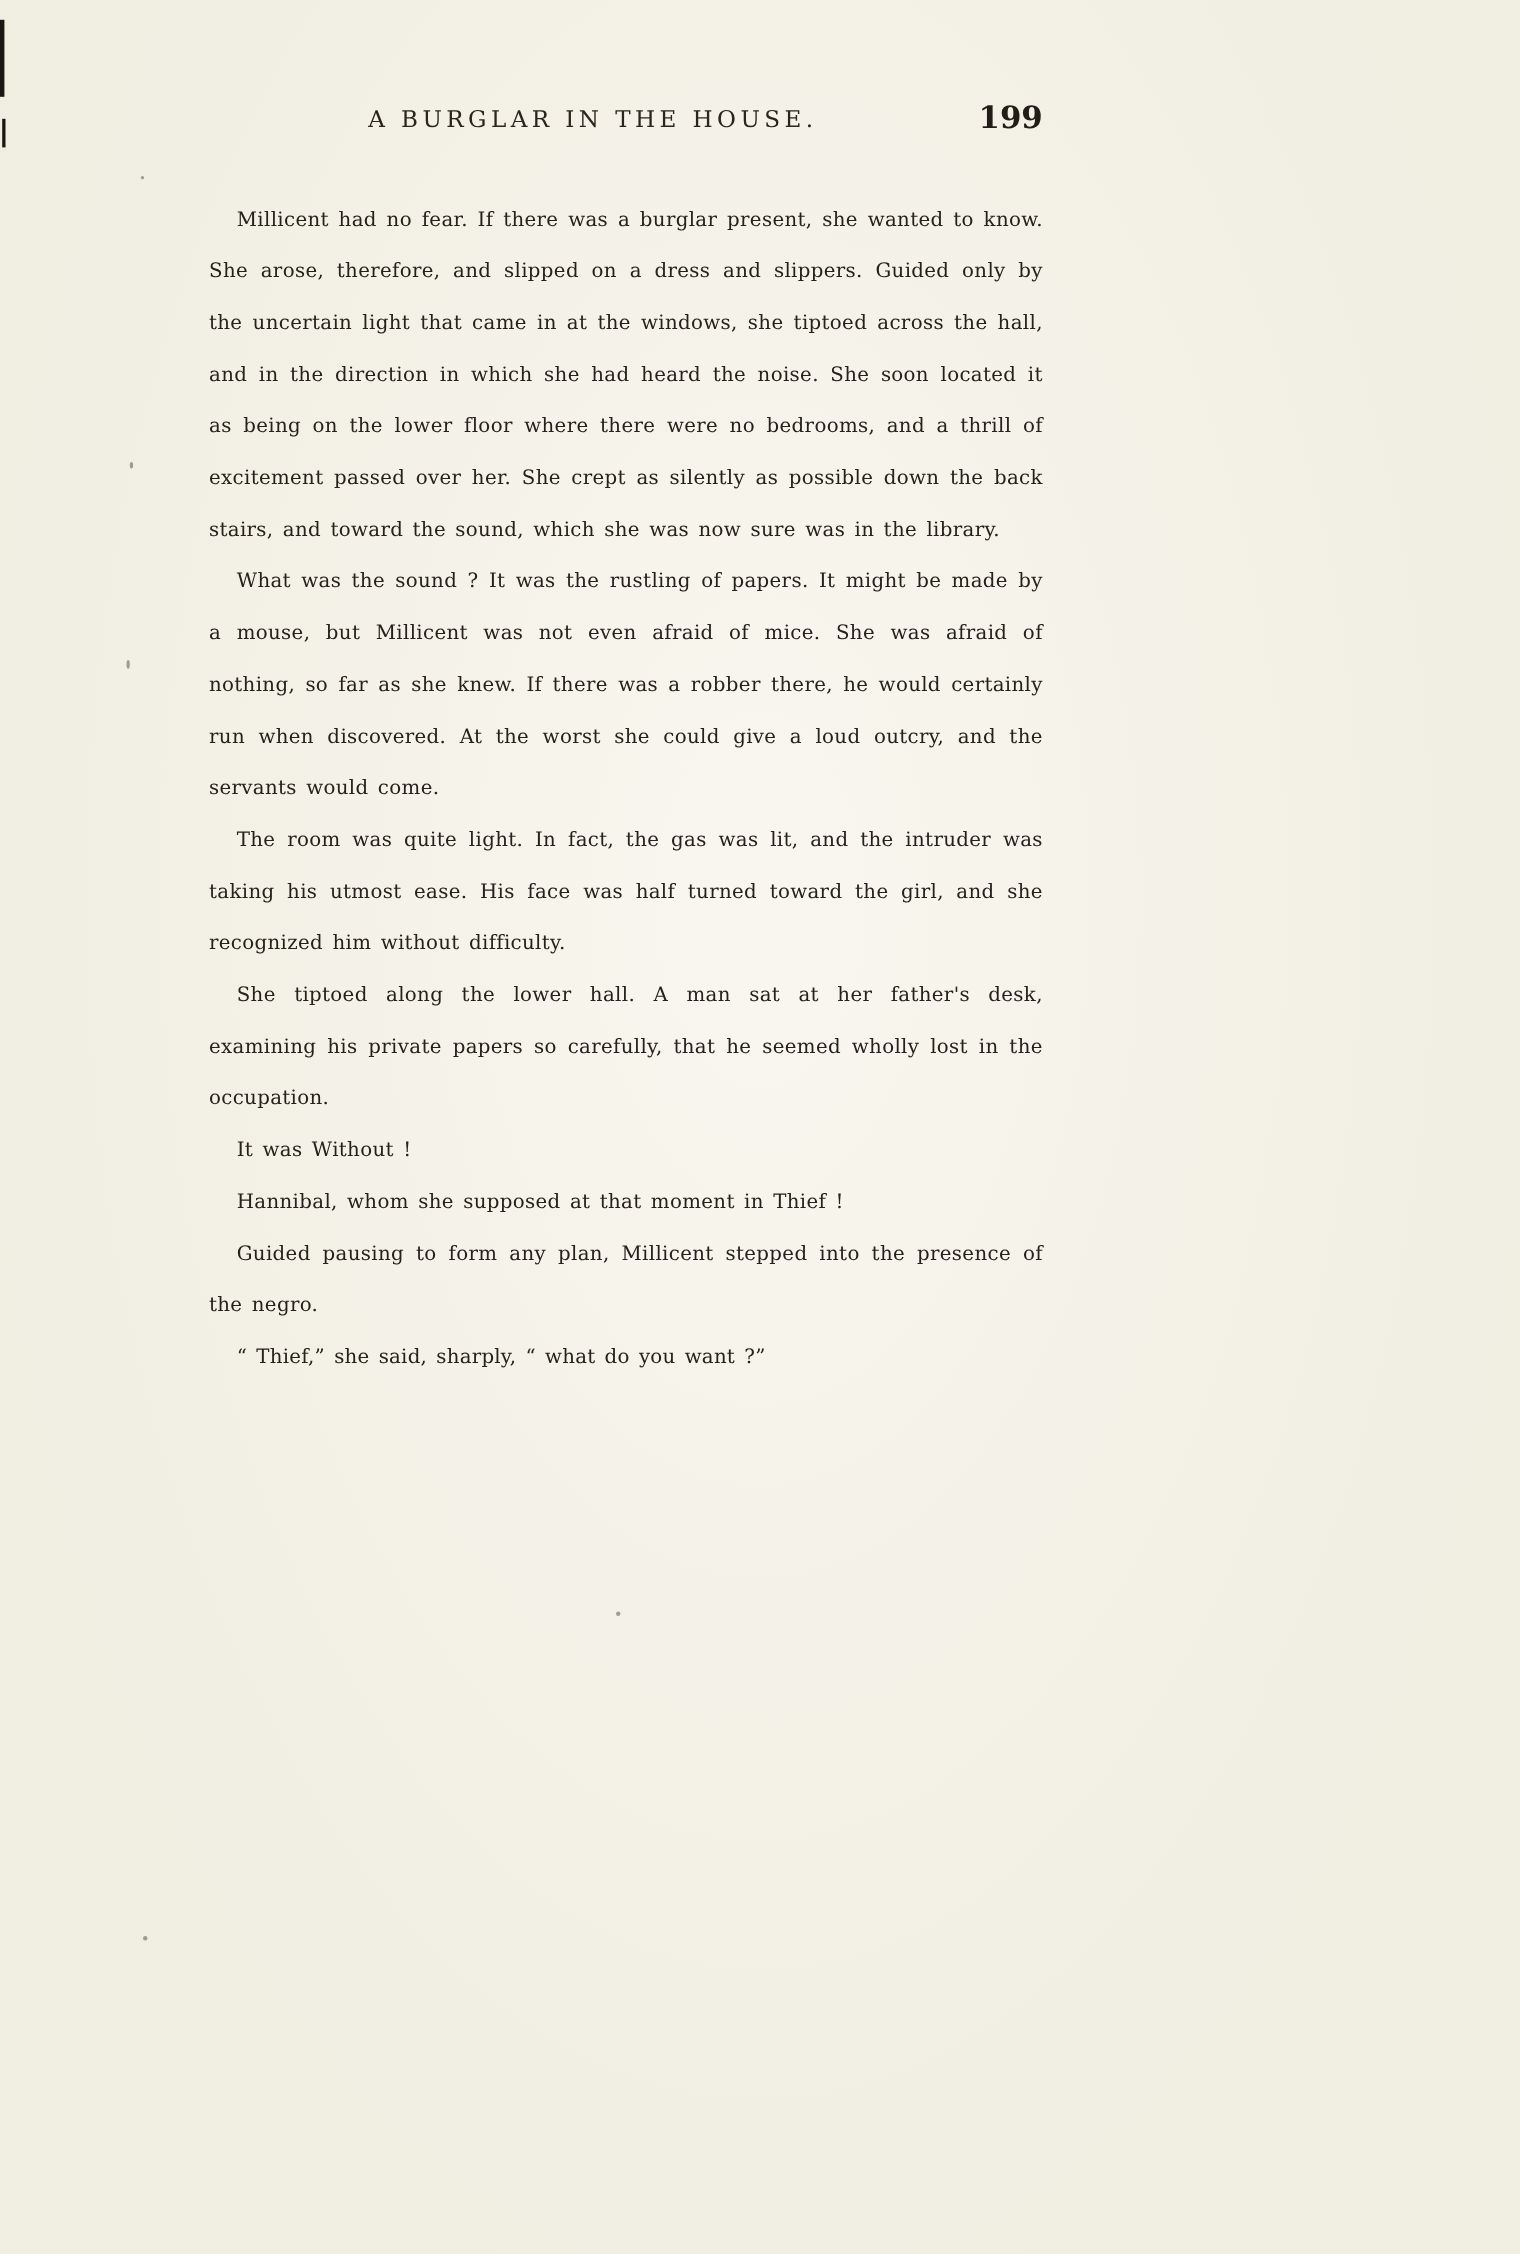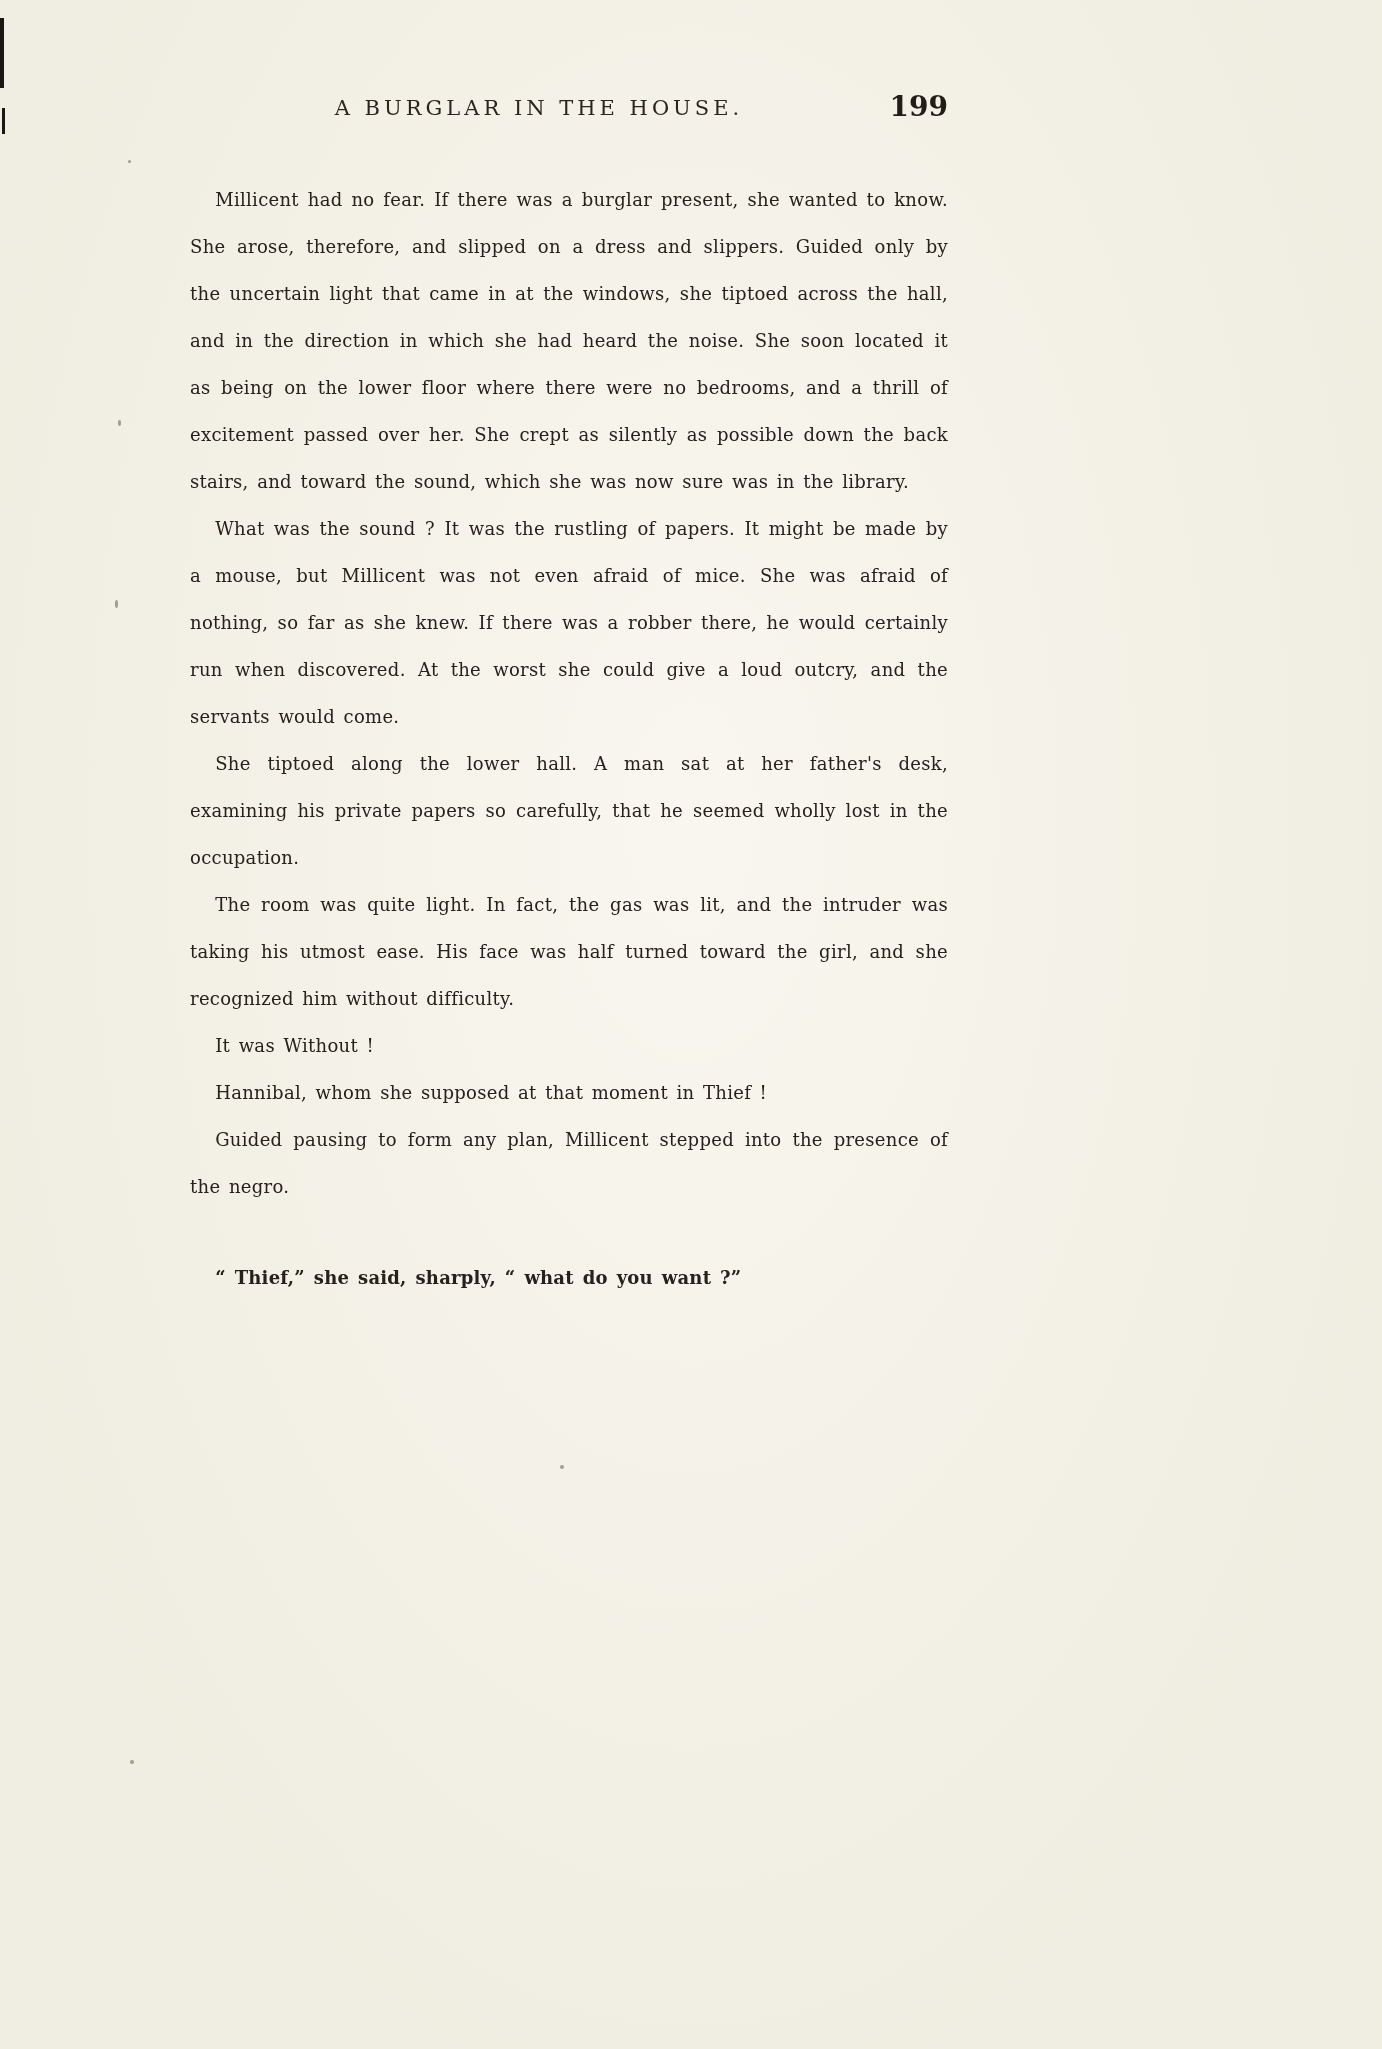--- a/index.html
+++ b/index.html
@@ -70,23 +70,22 @@
   .body-text p {
     margin: 0;
     font-size: 18px;
     line-height: 47px;
     text-align: justify;
     text-indent: 1.4em;
     word-spacing: 2.5px;
     letter-spacing: 0.3px;
   }
   .body-text p.dialogue {
-    font-weight: bold;
+    font-weight: normal;
     letter-spacing: 0.2px;
-    margin-top: 44px;
   }
 </style>
 </head>
 <body>
 
 <div class="page">
 
   <div class="scan-artifact artifact-1"></div>
   <div class="scan-artifact artifact-2"></div>
   <div class="speck speck-1"></div>
@@ -98,22 +97,22 @@
   <div class="content">
 
     <div class="page-header">
       <div class="running-title">A BURGLAR IN THE HOUSE.</div>
       <div class="page-number">199</div>
     </div>
 
     <div class="body-text">
       <p>Millicent had no fear. If there was a burglar present, she wanted to know. She arose, therefore, and slipped on a dress and slippers. Guided only by the uncertain light that came in at the windows, she tiptoed across the hall, and in the direction in which she had heard the noise. She soon located it as being on the lower floor where there were no bedrooms, and a thrill of excitement passed over her. She crept as silently as possible down the back stairs, and toward the sound, which she was now sure was in the library.</p>
       <p>What was the sound ? It was the rustling of papers. It might be made by a mouse, but Millicent was not even afraid of mice. She was afraid of nothing, so far as she knew. If there was a robber there, he would certainly run when discovered. At the worst she could give a loud outcry, and the servants would come.</p>
+      <p>The room was quite light. In fact, the gas was lit, and the intruder was taking his utmost ease. His face was half turned toward the girl, and she recognized him without difficulty.</p>
       <p>She tiptoed along the lower hall. A man sat at her father's desk, examining his private papers so carefully, that he seemed wholly lost in the occupation.</p>
-      <p>The room was quite light. In fact, the gas was lit, and the intruder was taking his utmost ease. His face was half turned toward the girl, and she recognized him without difficulty.</p>
       <p>It was Without !</p>
       <p>Hannibal, whom she supposed at that moment in Thief !</p>
       <p>Guided pausing to form any plan, Millicent stepped into the presence of the negro.</p>
       <p class="dialogue">“ Thief,” she said, sharply, “ what do you want ?”</p>
     </div>
 
   </div>
 </div>
 
 </body></html>

